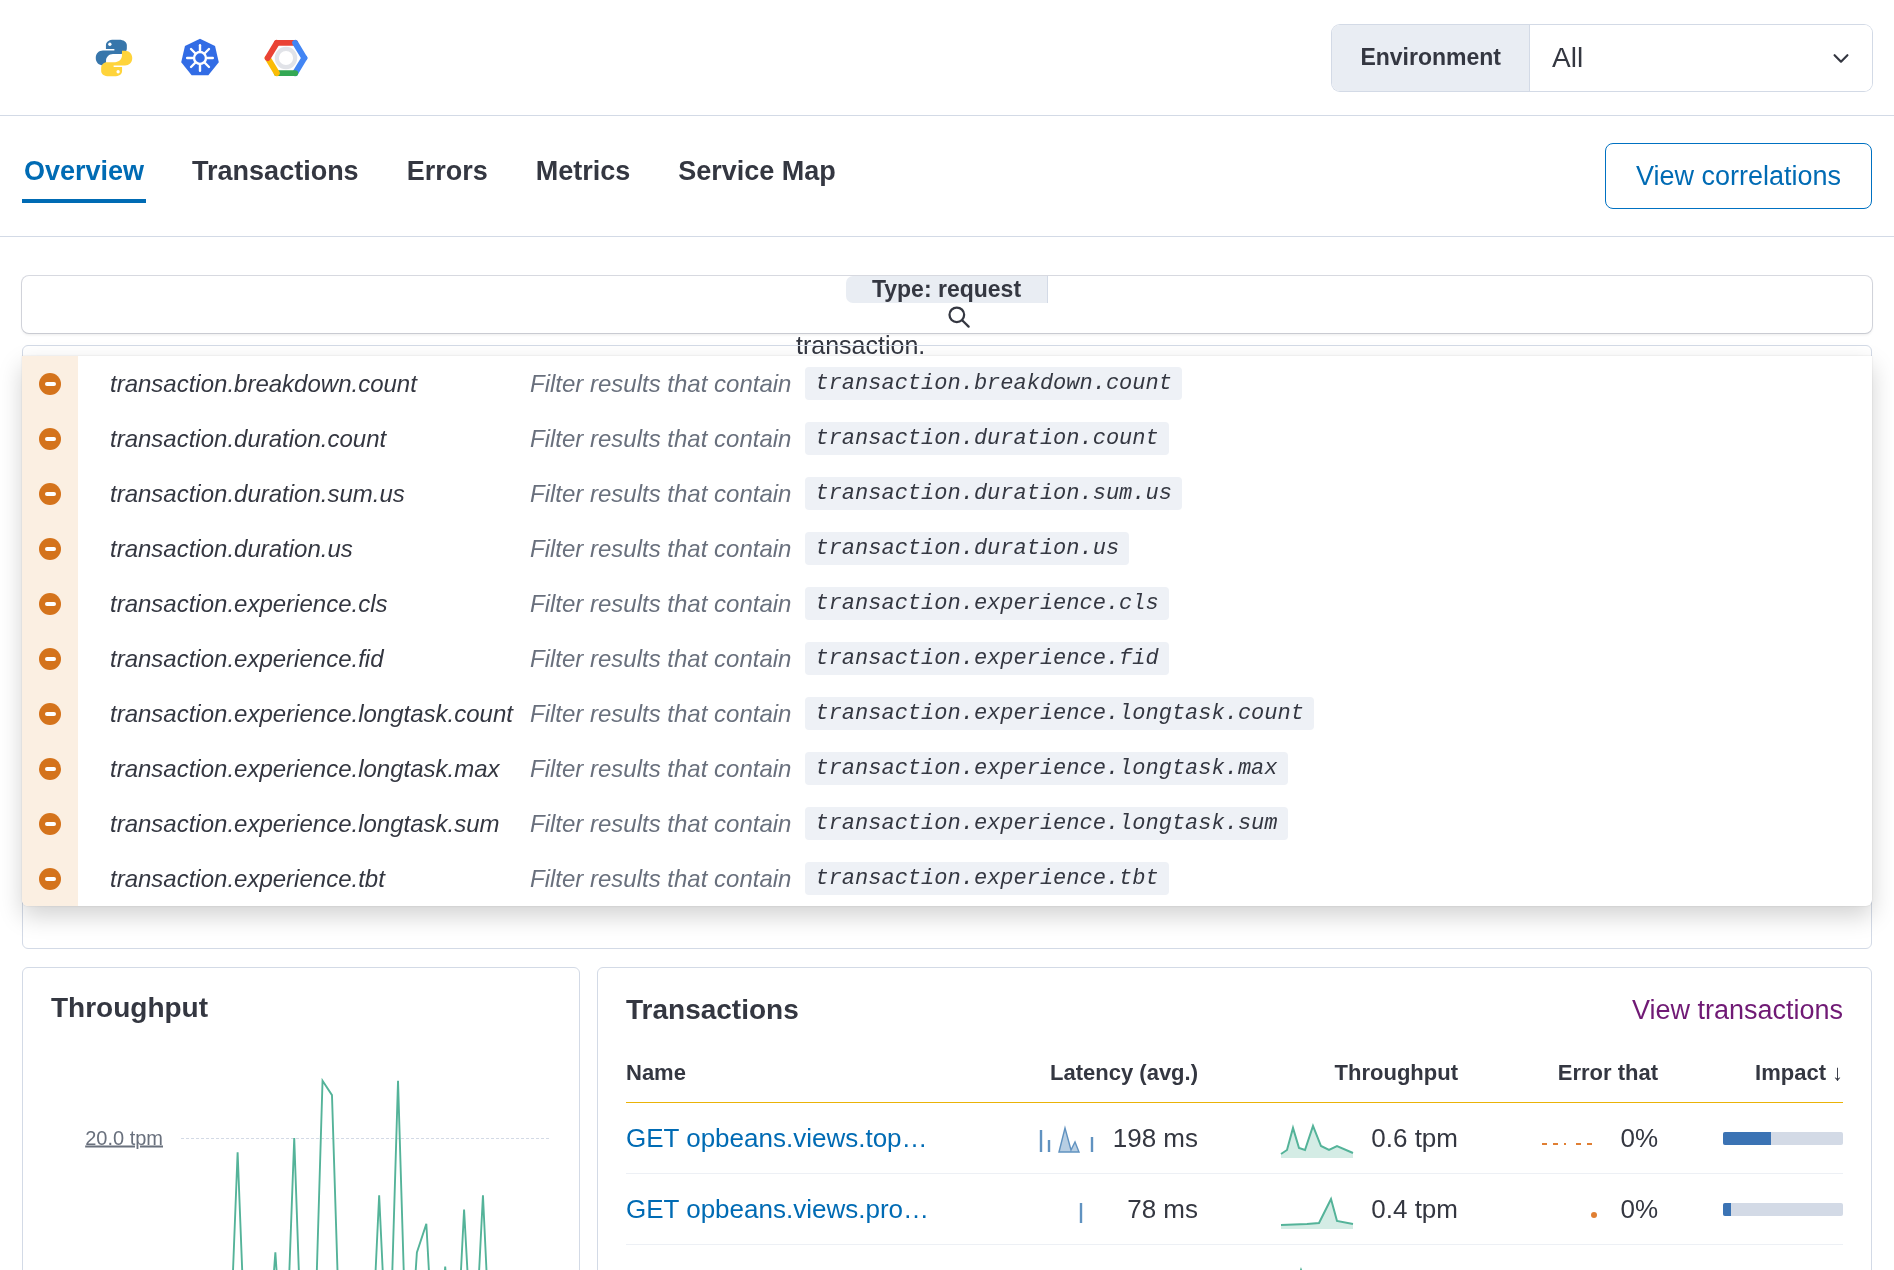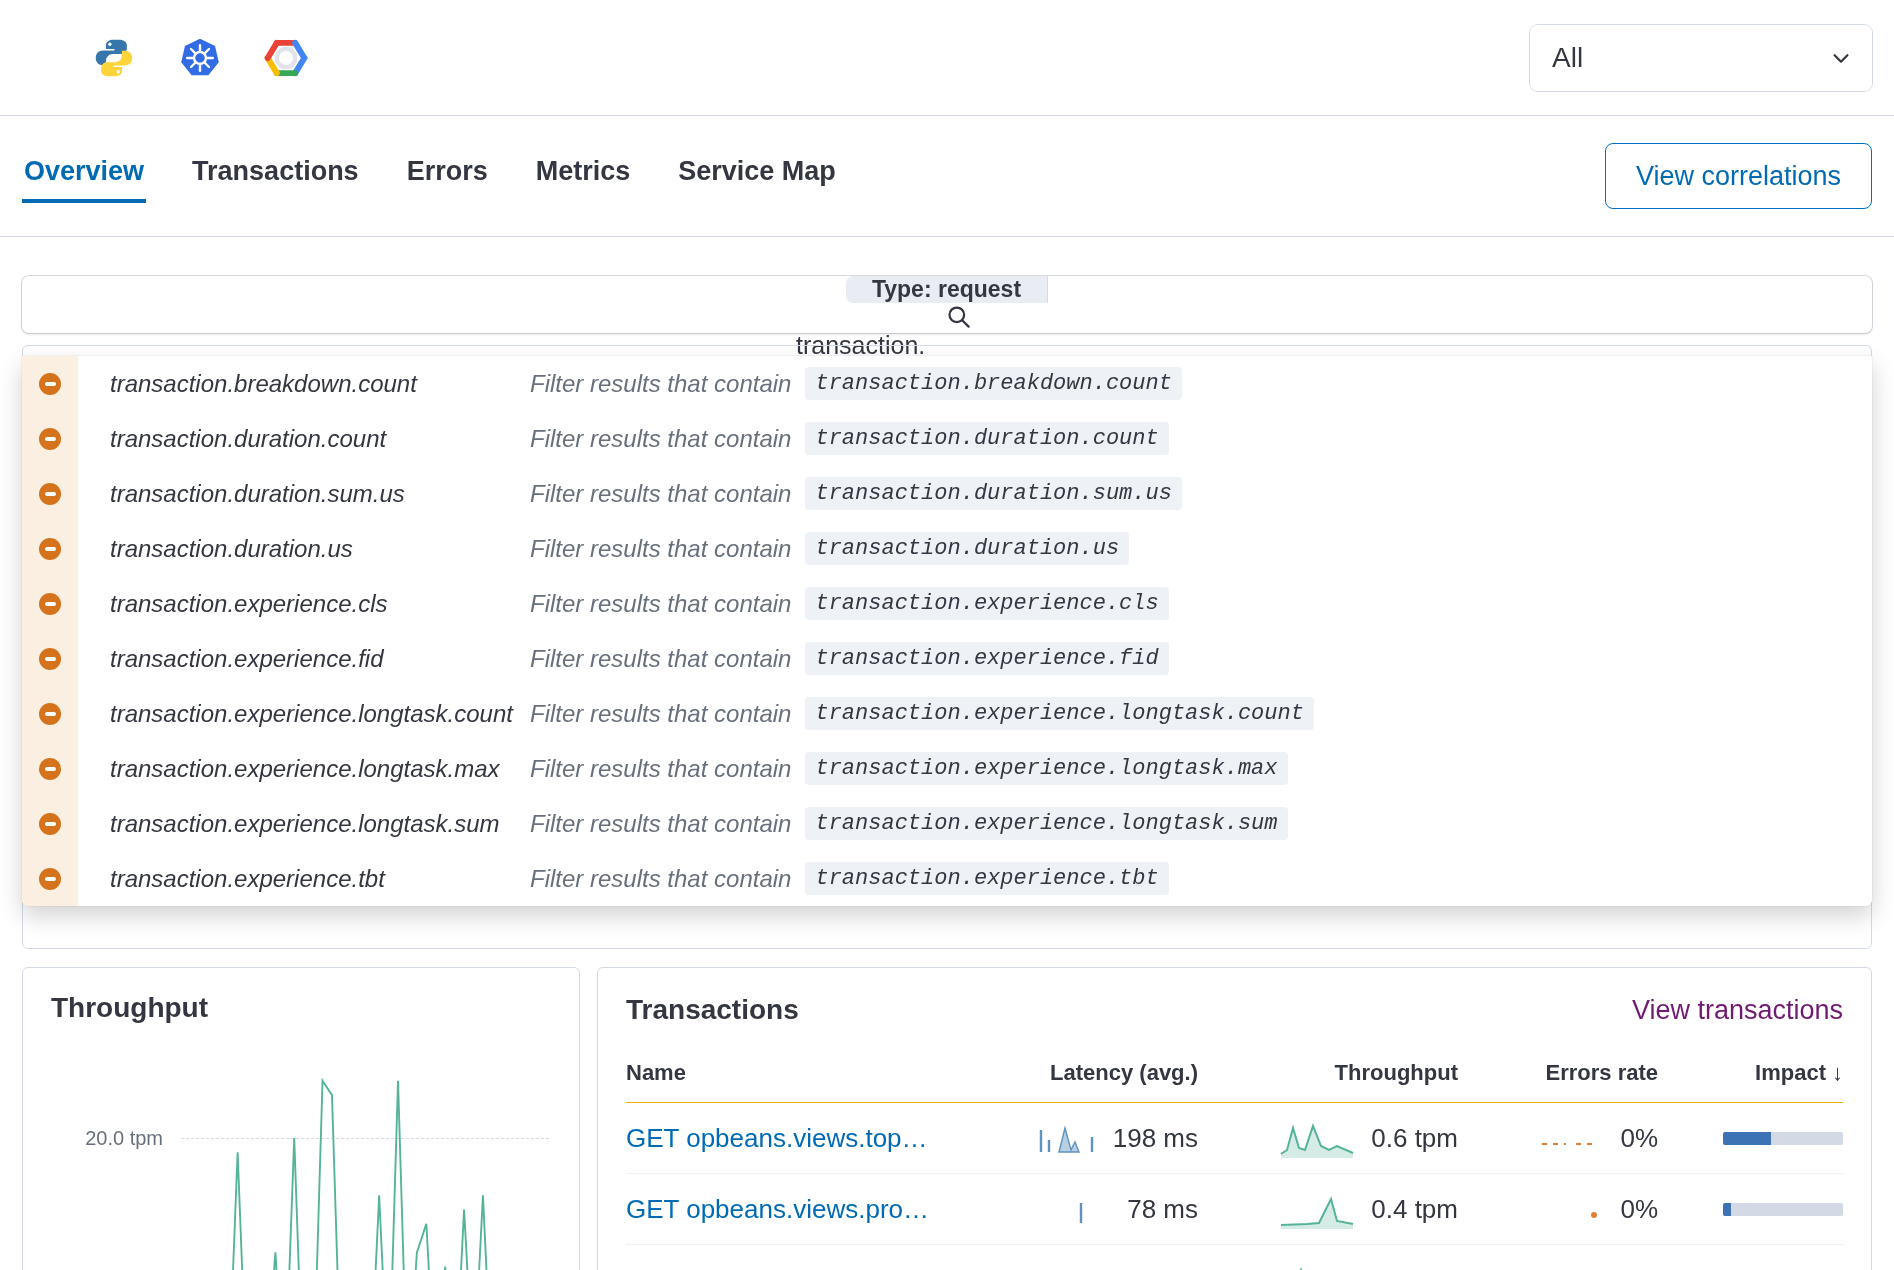--- a/index.html
+++ b/index.html
@@ -42,21 +42,21 @@
   .latency-panel{margin:12px 22px 0;height:604px;border:1px solid #d3dae6;border-radius:6px;position:relative;box-sizing:border-box;}
   .legend{position:absolute;left:36px;bottom:44px;display:flex;align-items:center;gap:12px;cursor:pointer;}
   .legend .dot{width:13px;height:13px;border-radius:50%;background:#9aa5b1;}
   .legend span.lbl{font-size:24px;color:#69707d;}
   
   .grid-row{margin:18px 22px 0;display:flex;gap:17px;align-items:stretch;}
   .panel{border:1px solid #d3dae6;border-radius:6px;background:#fff;box-sizing:border-box;}
   .panel h2{margin:0;font-size:28px;font-weight:700;color:#343741;}
   .tp-panel{width:558px;flex:none;padding:24px 24px 0 28px;height:500px;}
   .tp-chart{position:relative;margin-top:24px;height:420px;}
-  .tick{position:absolute;left:0;width:112px;text-align:right;font-size:20px;color:#69707d;transform:translateY(-50%);}
+  .tick{position:absolute;left:0;width:112px;text-align:right;font-size:20px;color:#69707d;transform:translateY(-50%);text-decoration:underline;}
   .gline{position:absolute;left:130px;right:6px;border-top:1px dashed #d3dae6;}
   .tp-svg{position:absolute;left:130px;right:6px;top:0;height:420px;width:calc(100% - 136px);}
   
   .tx-panel{flex:1;padding:26px 28px 0;height:500px;overflow:hidden;}
   .tx-head{display:flex;align-items:baseline;justify-content:space-between;}
   .tx-link{font-size:27px;color:#701a75;text-decoration:none;cursor:pointer;}
   .tbl{margin-top:26px;}
   .trow{display:grid;grid-template-columns:1fr 250px 250px 190px 175px;align-items:center;column-gap:10px;}
   .thead{border-bottom:1px solid #eab308;padding:8px 0 16px;}
   .th{font-size:22px;font-weight:700;color:#343741;text-align:right;cursor:pointer;}
@@ -109,20 +109,21 @@
             <path d="M44 24 L34 40.5" stroke="#4285f4"></path>
             <path d="M34 40.5 L14 40.5" stroke="#34a853"></path>
             <path d="M14 40.5 L4 24" stroke="#fbbc05"></path>
             <path d="M4 24 L14 7.5" stroke="#ea4335"></path>
           </g>
           <circle cx="24" cy="24" r="10" fill="#fff" stroke="#e1e3e8" stroke-width="4.5"></circle>
         </svg>
       </span>
     </div>
     <div class="env-group">
+      <div class="env-label">Environment</div>
       <div class="env-select">
         <span>All</span>
         <svg viewBox="0 0 24 24" fill="none" stroke="#343741" stroke-width="2.4" stroke-linecap="round" stroke-linejoin="round">
             <polyline points="5,9 12,16 19,9"></polyline>
           </svg>
       </div>
     </div>
   </header>
 
   <nav class="tabs-row">
@@ -256,21 +257,21 @@
     <section class="panel tx-panel">
       <div class="tx-head">
         <h2>Transactions</h2>
         <a class="tx-link">View transactions</a>
       </div>
       <div class="tbl">
         <div class="trow thead">
           <div class="th name">Name</div>
           <div class="th">Latency (avg.)</div>
           <div class="th">Throughput</div>
-          <div class="th">Errors rate</div>
+          <div class="th">Error that</div>
           <div class="th">
             <span>Impact</span><span class="arrow">↓</span>
           </div>
         </div>
 
         <div class="tbody">
 
           <div class="trow">
             <div class="cell name">
                 <a>GET opbeans.views.top_pr...</a>

